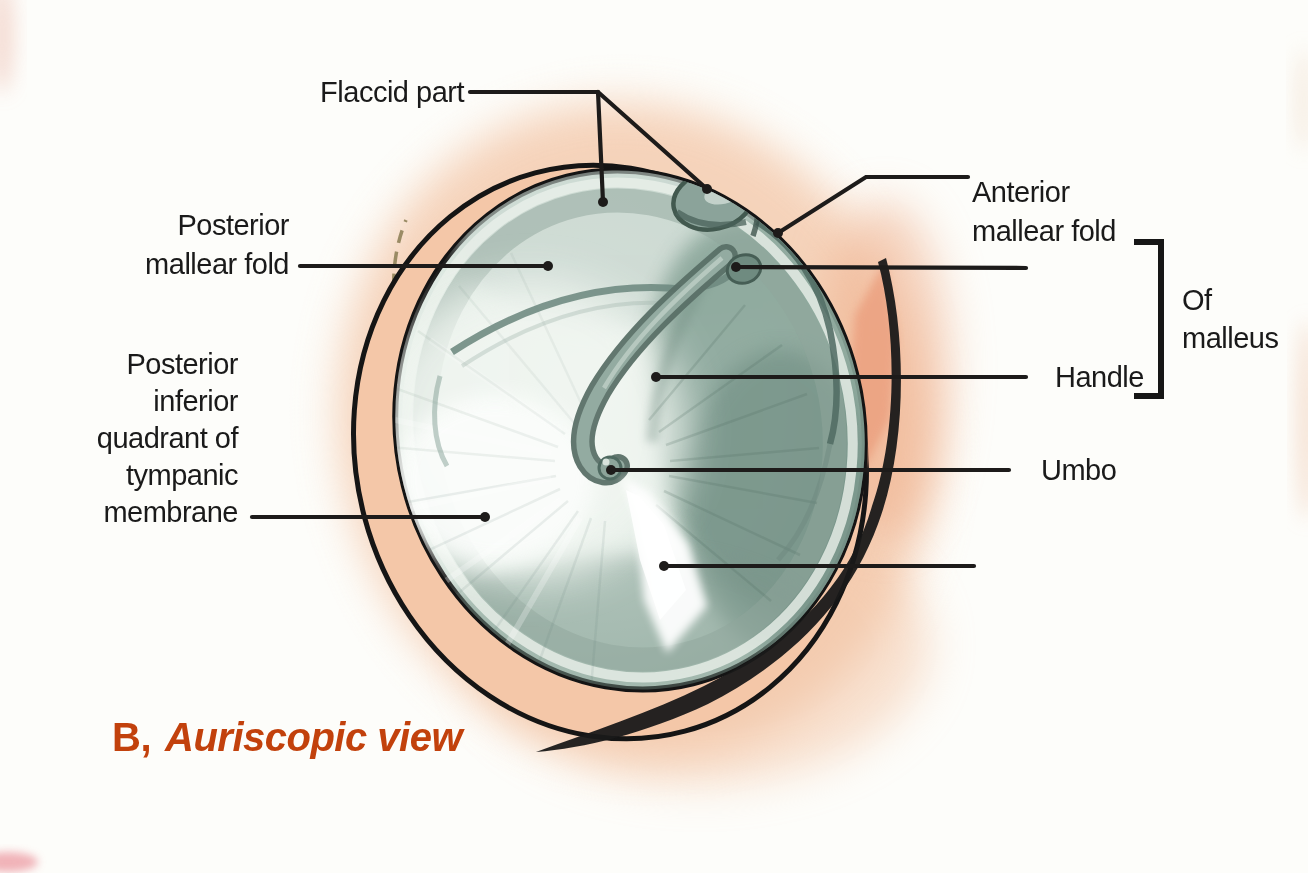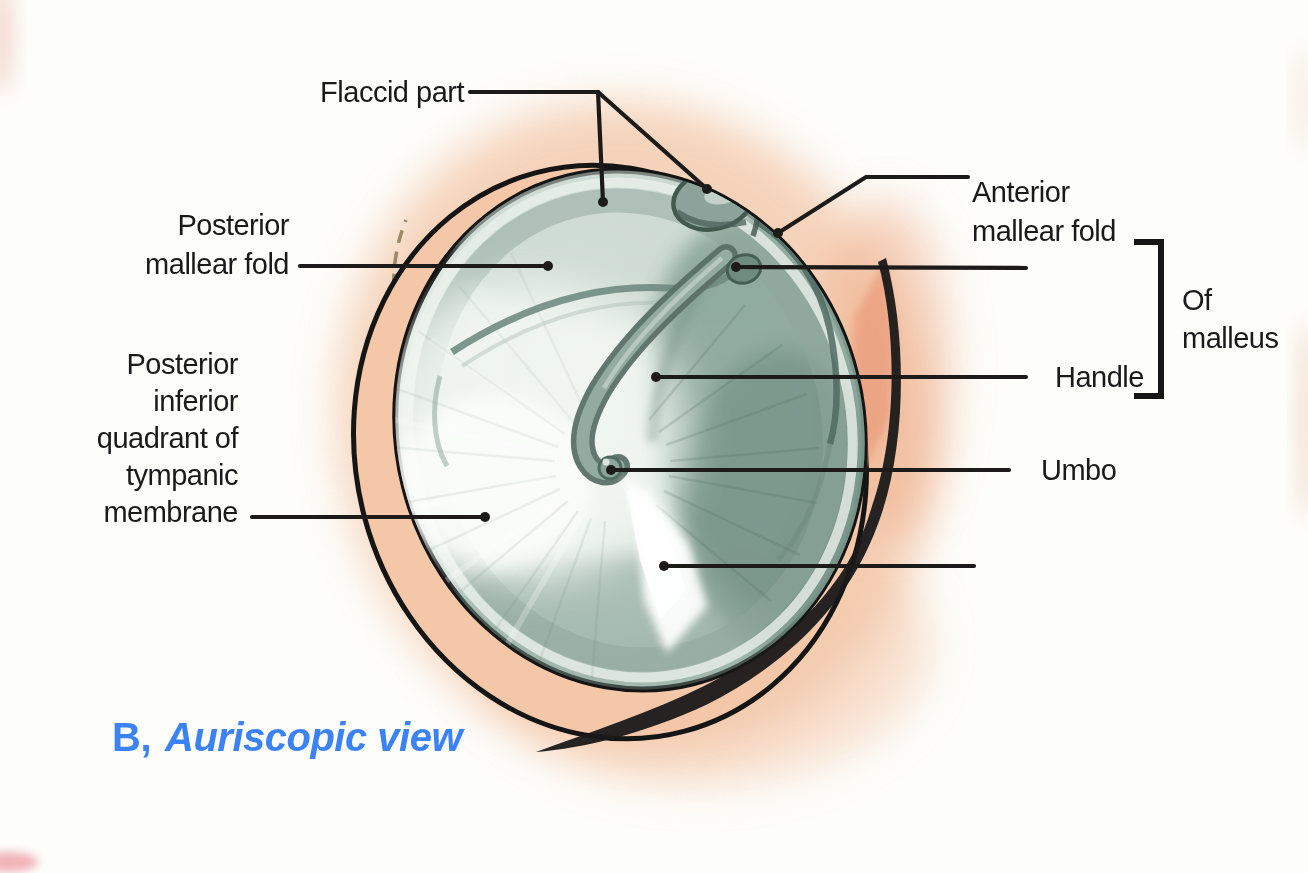--- a/index.html
+++ b/index.html
@@ -12,21 +12,21 @@
   svg.art{position:absolute;left:0;top:0;}
   .lbl{
     position:absolute;color:#1a1a1a;font-size:29px;line-height:39px;
     white-space:pre-line;letter-spacing:-0.5px;
   }
   .lbl.r{text-align:right;}
   .lbl.tight{line-height:37px;}
   .lbl.of{line-height:38px;}
   .caption{
     position:absolute;left:112px;top:715px;font-size:40px;font-weight:bold;
-    color:#3b82f6;letter-spacing:-0.5px;white-space:nowrap;
+    color:#c2410c;letter-spacing:-0.5px;white-space:nowrap;
   }
   .caption .pre{margin-right:14px;}
   .caption .it{font-style:italic;}
   .bracket{
     position:absolute;left:1134px;top:239px;width:24px;height:148px;
     border:6px solid #161616;border-left:none;
   }
 </style>
 </head>
 <body>

